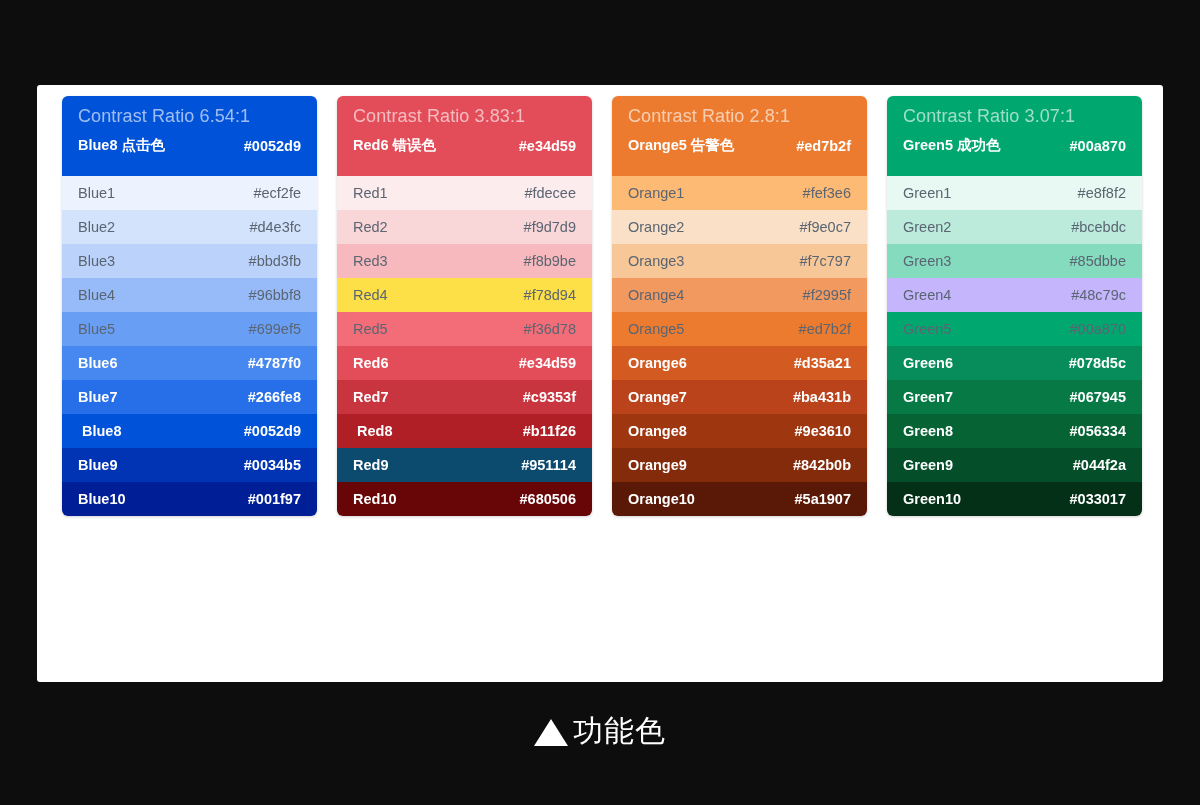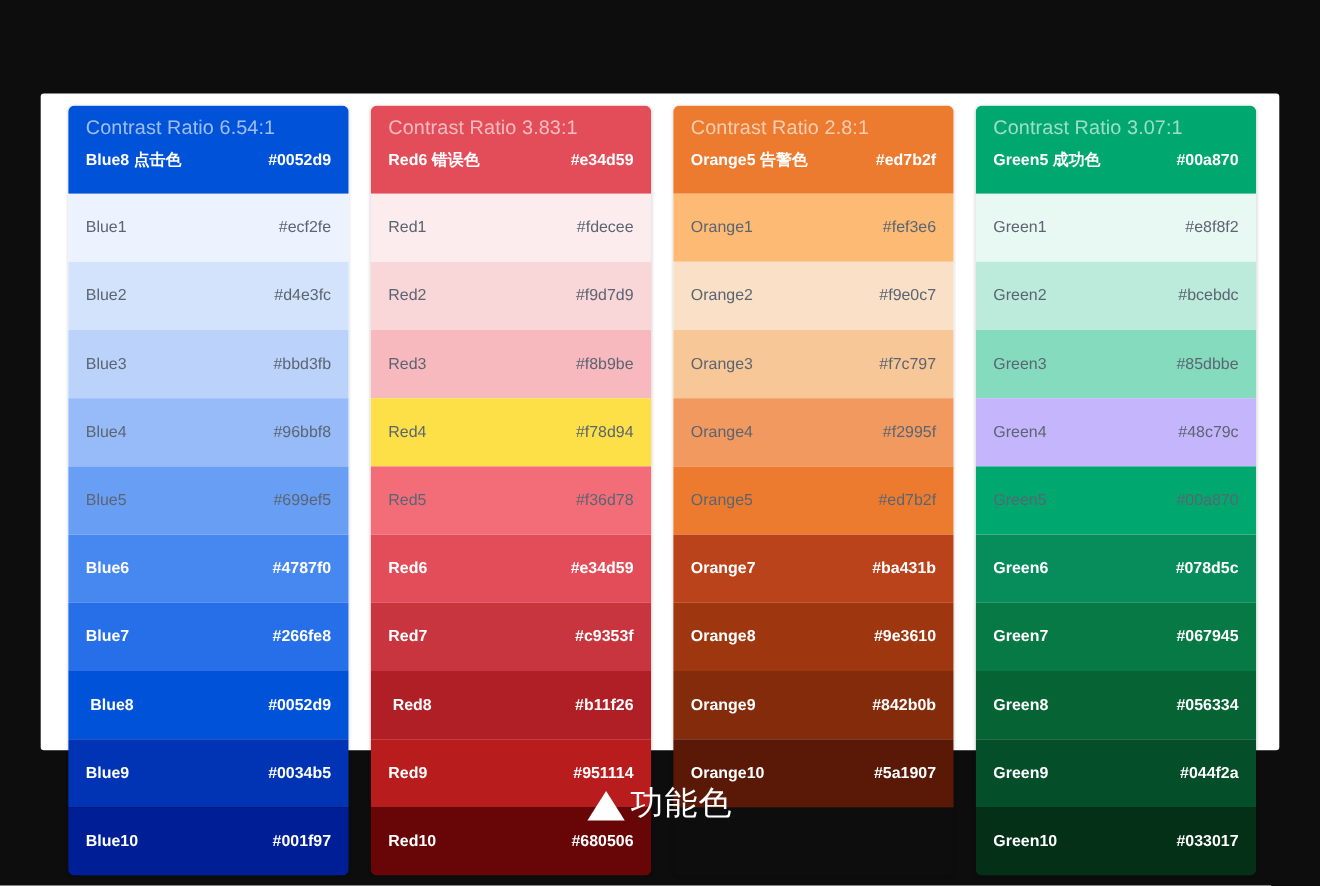--- a/index.html
+++ b/index.html
@@ -64,21 +64,21 @@
   }
   .header-name, .header-hex {
     font-size: 14.5px;
     font-weight: bold;
     color: #ffffff;
     white-space: nowrap;
   }
 
   
   .swatch-row {
-    height: 62px;
+    height: 34px;
     box-sizing: border-box;
     padding: 0 16px;
     display: flex;
     align-items: center;
     justify-content: space-between;
     text-align: right;
   }
   .swatch-label, .swatch-hex {
     font-size: 14.5px;
     white-space: nowrap;
@@ -209,21 +209,21 @@
           <span class="swatch-hex">#e34d59</span>
         </div>
         <div class="swatch-row light-text" style="background: rgb(201, 53, 63);">
           <span class="swatch-label">Red7</span>
           <span class="swatch-hex">#c9353f</span>
         </div>
         <div class="swatch-row light-text" style="background: rgb(177, 31, 38); padding-left: 20px;">
           <span class="swatch-label">Red8</span>
           <span class="swatch-hex">#b11f26</span>
         </div>
-        <div class="swatch-row light-text" style="background: #b91c1c;">
+        <div class="swatch-row light-text" style="background: #0c4a6e;">
           <span class="swatch-label">Red9</span>
           <span class="swatch-hex">#951114</span>
         </div>
         <div class="swatch-row light-text" style="background: rgb(104, 5, 6);">
           <span class="swatch-label">Red10</span>
           <span class="swatch-hex">#680506</span>
         </div>
       </div>
       <div class="palette-column">
         <div class="column-header" style="background: rgb(237, 123, 47);">
@@ -246,20 +246,24 @@
           <span class="swatch-hex">#f7c797</span>
         </div>
         <div class="swatch-row dark-text" style="background: rgb(242, 153, 95);">
           <span class="swatch-label">Orange4</span>
           <span class="swatch-hex">#f2995f</span>
         </div>
         <div class="swatch-row dark-text" style="background: rgb(237, 123, 47);">
           <span class="swatch-label">Orange5</span>
           <span class="swatch-hex">#ed7b2f</span>
         </div>
+        <div class="swatch-row light-text" style="background: rgb(211, 90, 33);">
+          <span class="swatch-label">Orange6</span>
+          <span class="swatch-hex">#d35a21</span>
+        </div>
         <div class="swatch-row light-text" style="background: rgb(186, 67, 27);">
           <span class="swatch-label">Orange7</span>
           <span class="swatch-hex">#ba431b</span>
         </div>
         <div class="swatch-row light-text" style="background: rgb(158, 54, 16);">
           <span class="swatch-label">Orange8</span>
           <span class="swatch-hex">#9e3610</span>
         </div>
         <div class="swatch-row light-text" style="background: rgb(132, 43, 11);">
           <span class="swatch-label">Orange9</span>

